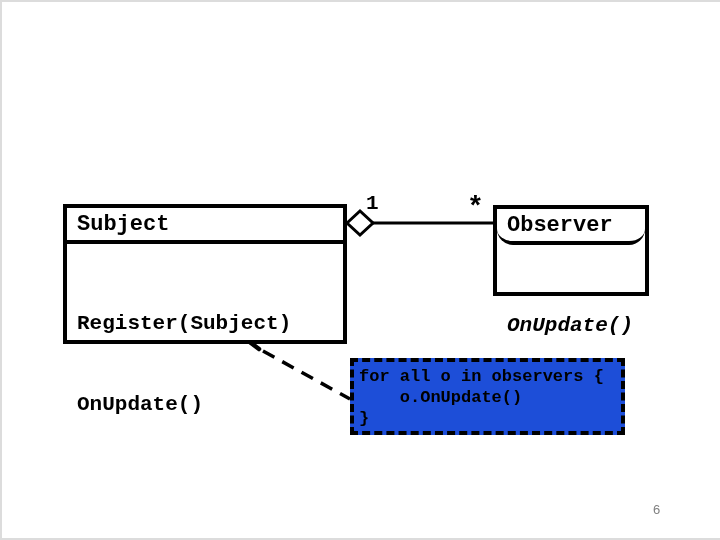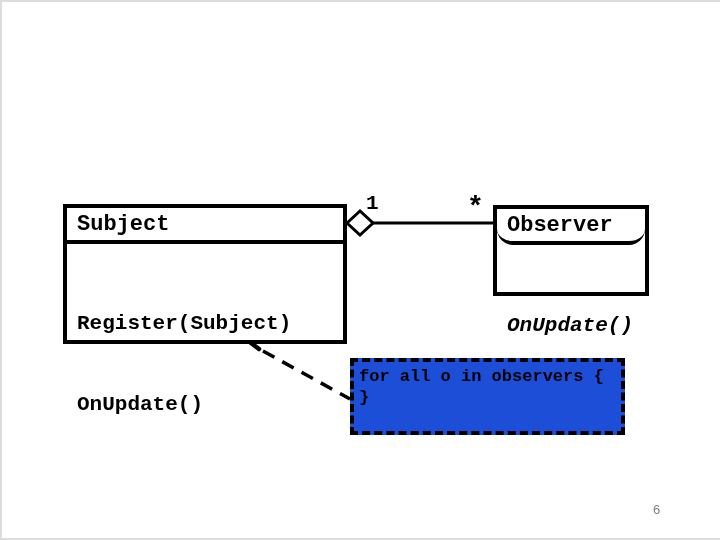--- a/index.html
+++ b/index.html
@@ -145,18 +145,19 @@
     <div class="body">
       <div>OnUpdate()</div>
     </div>
   </div>
 
   <div id="mult-one" class="mult">1</div>
   <div id="mult-star" class="mult">*</div>
 
   <div id="code-note">
     <div class="code-line">for all o in observers {</div>
+    <div class="code-line">    o.OnUpdate()</div>
     <div class="code-line">}</div>
   </div>
 
   <div class="page-number">6</div>
 
 </div>
 
 </body></html>

